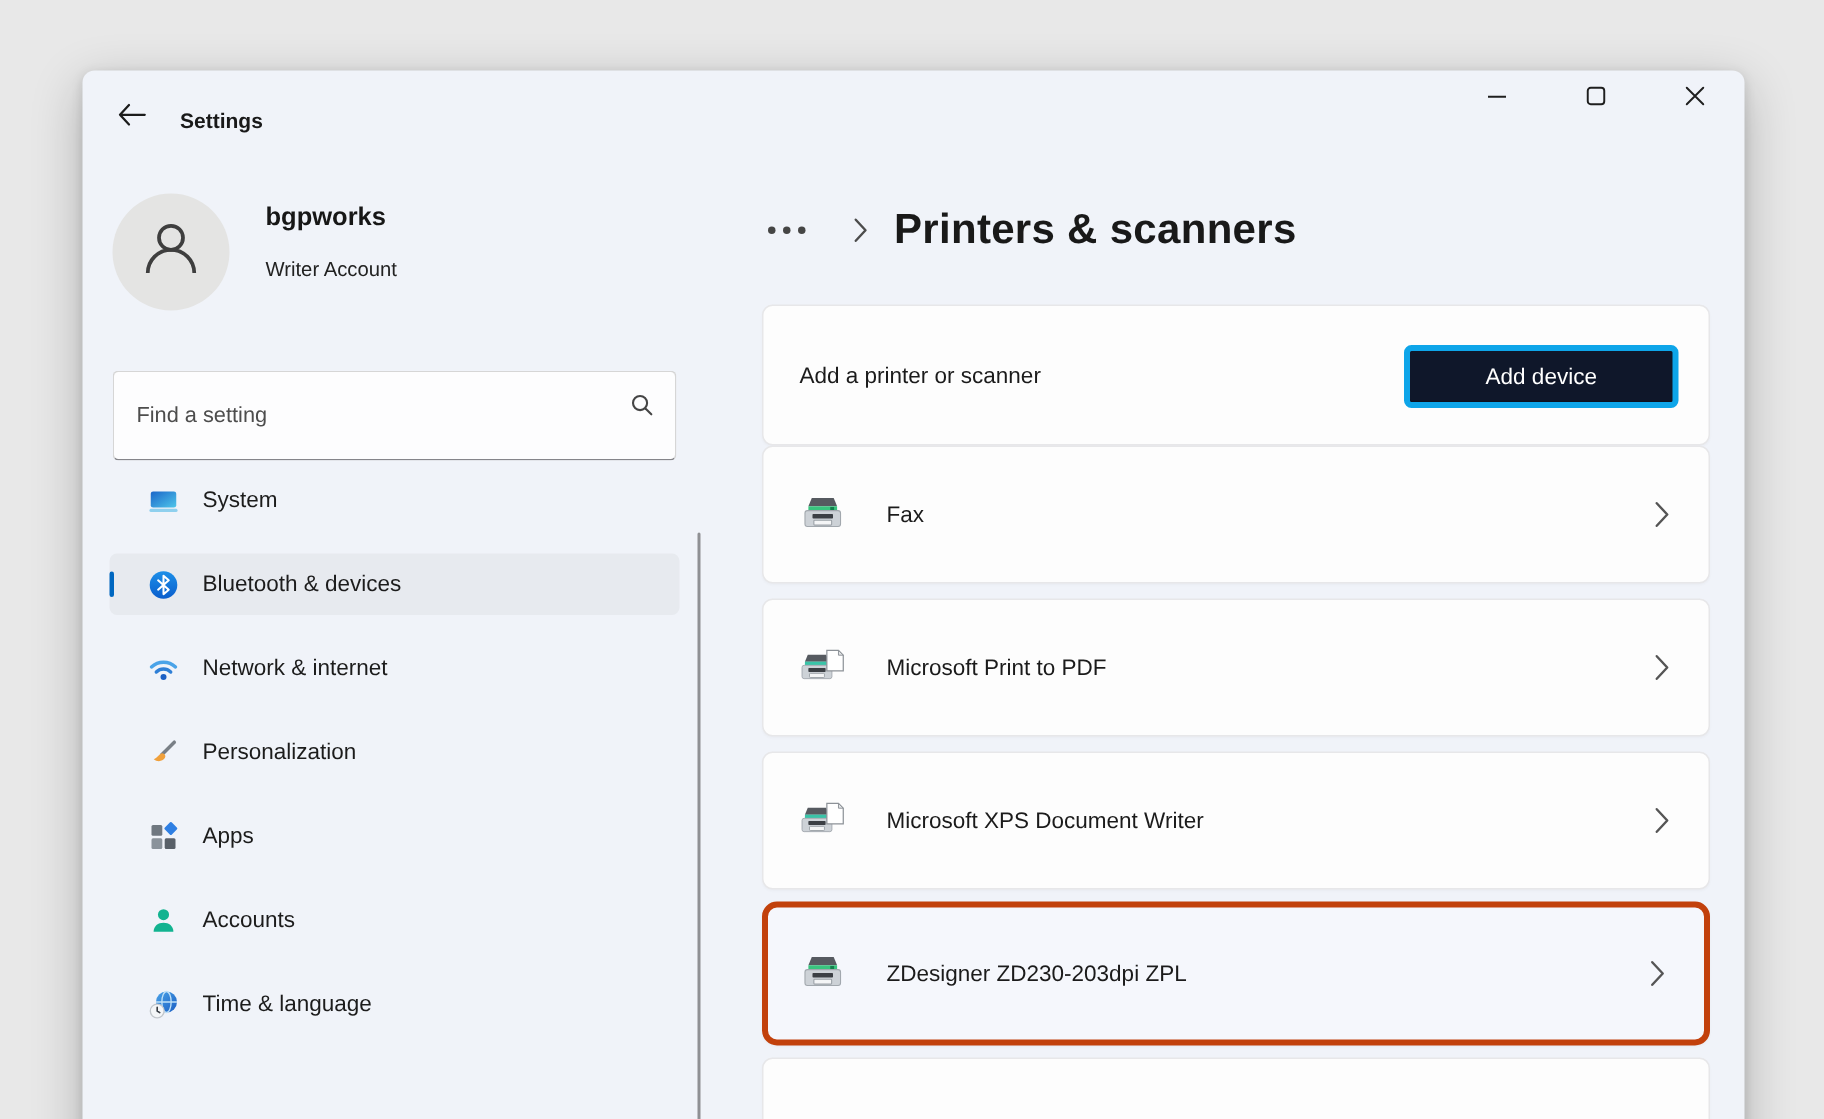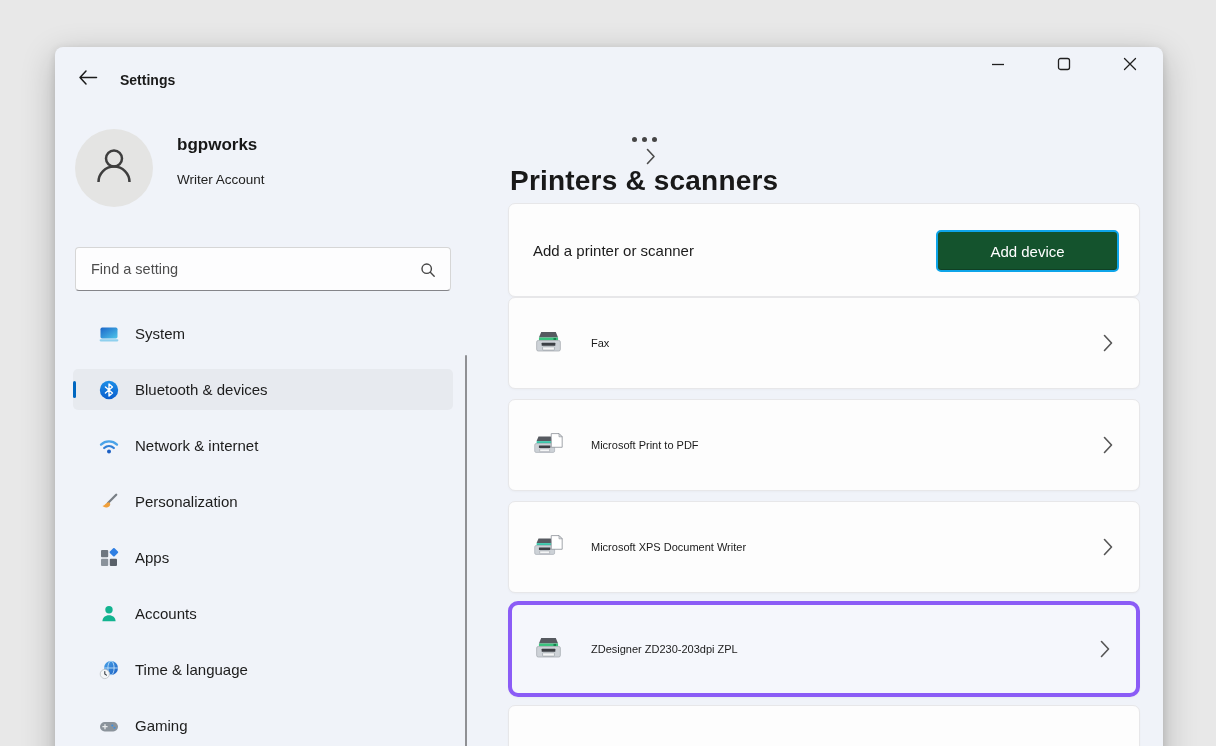--- a/index.html
+++ b/index.html
@@ -25,21 +25,21 @@
   .win-controls { position:absolute; right:0; top:0; height:40px; display:flex; }
   .win-btn { width:66px; height:38px; display:flex; align-items:center; justify-content:center; cursor:pointer; }
   
   .profile-avatar {
     position:absolute; left:20px; top:82px; width:78px; height:78px; border-radius:50%;
     background:#e4e4e3; display:flex; align-items:center; justify-content:center;
   }
   .profile-name { position:absolute; left:122px; top:88px; font-size:17px; font-weight:700; color:#171717; }
   .profile-type { position:absolute; left:122px; top:125px; font-size:13.5px; color:#222; }
   .search-box {
-    position:absolute; left:20px; top:200px; width:376px; height:44px;
+    position:absolute; left:20px; top:200px; width:376px; height:60px;
     background:#fdfdfe; border:1px solid #d6d6d6; border-bottom:1px solid #85858a;
     border-radius:4px;
   }
   .search-box input {
     width:100%; height:100%; border:none; outline:none; background:transparent;
     font-family:"Liberation Sans", sans-serif; font-size:14.5px; color:#333; padding:0 40px 0 15px;
   }
   .search-box input::placeholder { color:#4d4d4d; opacity:1; }
   .search-icon { position:absolute; right:14px; top:14px; }
   .nav { position:absolute; left:18px; top:266px; width:380px; }
@@ -53,47 +53,47 @@
     border-radius:3px; background:#0067c0;
   }
   .nav-item.selected .pill { display:block; }
   .nav-icon { width:20px; height:20px; margin-left:26px; flex:0 0 auto; display:flex; }
   .nav-label { margin-left:16px; font-size:15px; color:#1c1c1c; }
   .side-scrollbar {
     position:absolute; left:410px; top:308px; width:2px; height:437px;
     background:#8f9094; border-radius:2px;
   }
   
-  .bc-row { position:absolute; left:455px; top:84px; height:44px; display:flex; align-items:center;flex-direction:column; }
+  .bc-row { position:absolute; left:455px; top:84px; height:44px; display:flex; align-items:center; }
   .bc-ellipsis { display:flex; gap:5px; padding:6px 2px; cursor:pointer; }
   .bc-ellipsis .dot { width:5px; height:5px; border-radius:50%; background:#454545; }
   .bc-chevron { margin:0 17px 0 30px; display:flex; }
   .page-title { font-size:28px; font-weight:600; color:#191919; letter-spacing:0.2px; }
   .cards { position:absolute; left:453px; top:156px; width:632px; }
   .card {
     position:relative; background:#fdfdfd; border:1px solid #e7e7e9; border-radius:7px;
     box-shadow:0 1px 2px rgba(0,0,0,0.03);
   }
   .add-card { height:94px; display:flex; align-items:center; }
   .add-label { margin-left:24px; font-size:15px; color:#1b1b1b; }
   .add-btn {
     position:absolute; right:20px; top:26px; width:183px; height:42px;
-    background:#14532d; border:2px solid #0ea5e9; border-radius:5px;
+    background:#0f172a; border:4px solid #0ea5e9; border-radius:5px;
     box-shadow:inset 0 -1px 0 rgba(0,0,0,0.22);
     color:#ffffff; font-size:15px; font-family:"Liberation Sans", sans-serif;
     display:flex; align-items:center; justify-content:center; cursor:pointer;
   }
   .printer-row { height:92px; margin-bottom:10px; display:flex; align-items:center; cursor:pointer; }
   .printer-row.highlighted {
-    height:96px; border:4px solid #8b5cf6; border-radius:10px; background:#f5f7fc;
+    height:96px; border:4px solid #c2410c; border-radius:10px; background:#f5f7fc;
     margin-top:-2px; margin-bottom:8px;
   }
   .row-icon { margin-left:24px; width:32px; height:27px; flex:0 0 auto; display:flex; }
   .printer-row.highlighted .row-icon { margin-left:21px; }
-  .row-label { margin-left:26px; font-size:11px; color:#1b1b1b; }
+  .row-label { margin-left:26px; font-size:15px; color:#1b1b1b; }
   .row-chevron { position:absolute; right:26px; top:50%; transform:translateY(-50%); display:flex; }
   .partial-card { height:120px; }
   .defs-holder { position:absolute; width:0; height:0; overflow:hidden; }
 </style>
 </head>
 <body>
 
 <svg class="defs-holder" aria-hidden="true">
   <defs>
     <linearGradient id="g-sys" x1="0" y1="0" x2="1" y2="1">
@@ -238,32 +238,20 @@
         <svg width="20" height="20" viewBox="0 0 20 20">
           <circle cx="12" cy="8" r="7" fill="url(#g-globe)"></circle>
           <ellipse cx="12" cy="8" rx="3.1" ry="7" stroke="#bfe0f7" stroke-width="0.9" fill="none"></ellipse>
           <line x1="5" y1="8" x2="19" y2="8" stroke="#bfe0f7" stroke-width="0.9"></line>
           <circle cx="5.8" cy="14" r="4.6" fill="#f4f6f8" stroke="#c2c7cc" stroke-width="0.9"></circle>
           <path d="M5.8 11.6 V14 l1.7 1.1" stroke="#3a3f45" stroke-width="1.1" fill="none" stroke-linecap="round" stroke-linejoin="round"></path>
         </svg>
       </span>
       <span class="nav-label">Time &amp; language</span>
     </div>
-    <div class="nav-item">
-
-      <span class="nav-icon">
-        <svg width="20" height="20" viewBox="0 0 20 20">
-          <rect x="1" y="6" width="18" height="9.4" rx="4.7" fill="#8b939b"></rect>
-          <path d="M6 8.6 v4.2 M3.9 10.7 h4.2" stroke="#e9ebed" stroke-width="1.3" stroke-linecap="round"></path>
-          <circle cx="13.3" cy="9.5" r="1.05" fill="#3f8fe0"></circle>
-          <circle cx="15.5" cy="11.7" r="1.05" fill="#3f8fe0"></circle>
-        </svg>
-      </span>
-      <span class="nav-label">Gaming</span>
-    </div>
   </div>
   <div class="side-scrollbar"></div>
 
   <div class="bc-row">
     <div class="bc-ellipsis">
       <span class="dot"></span>
       <span class="dot"></span>
       <span class="dot"></span>
     </div>
     <span class="bc-chevron">

